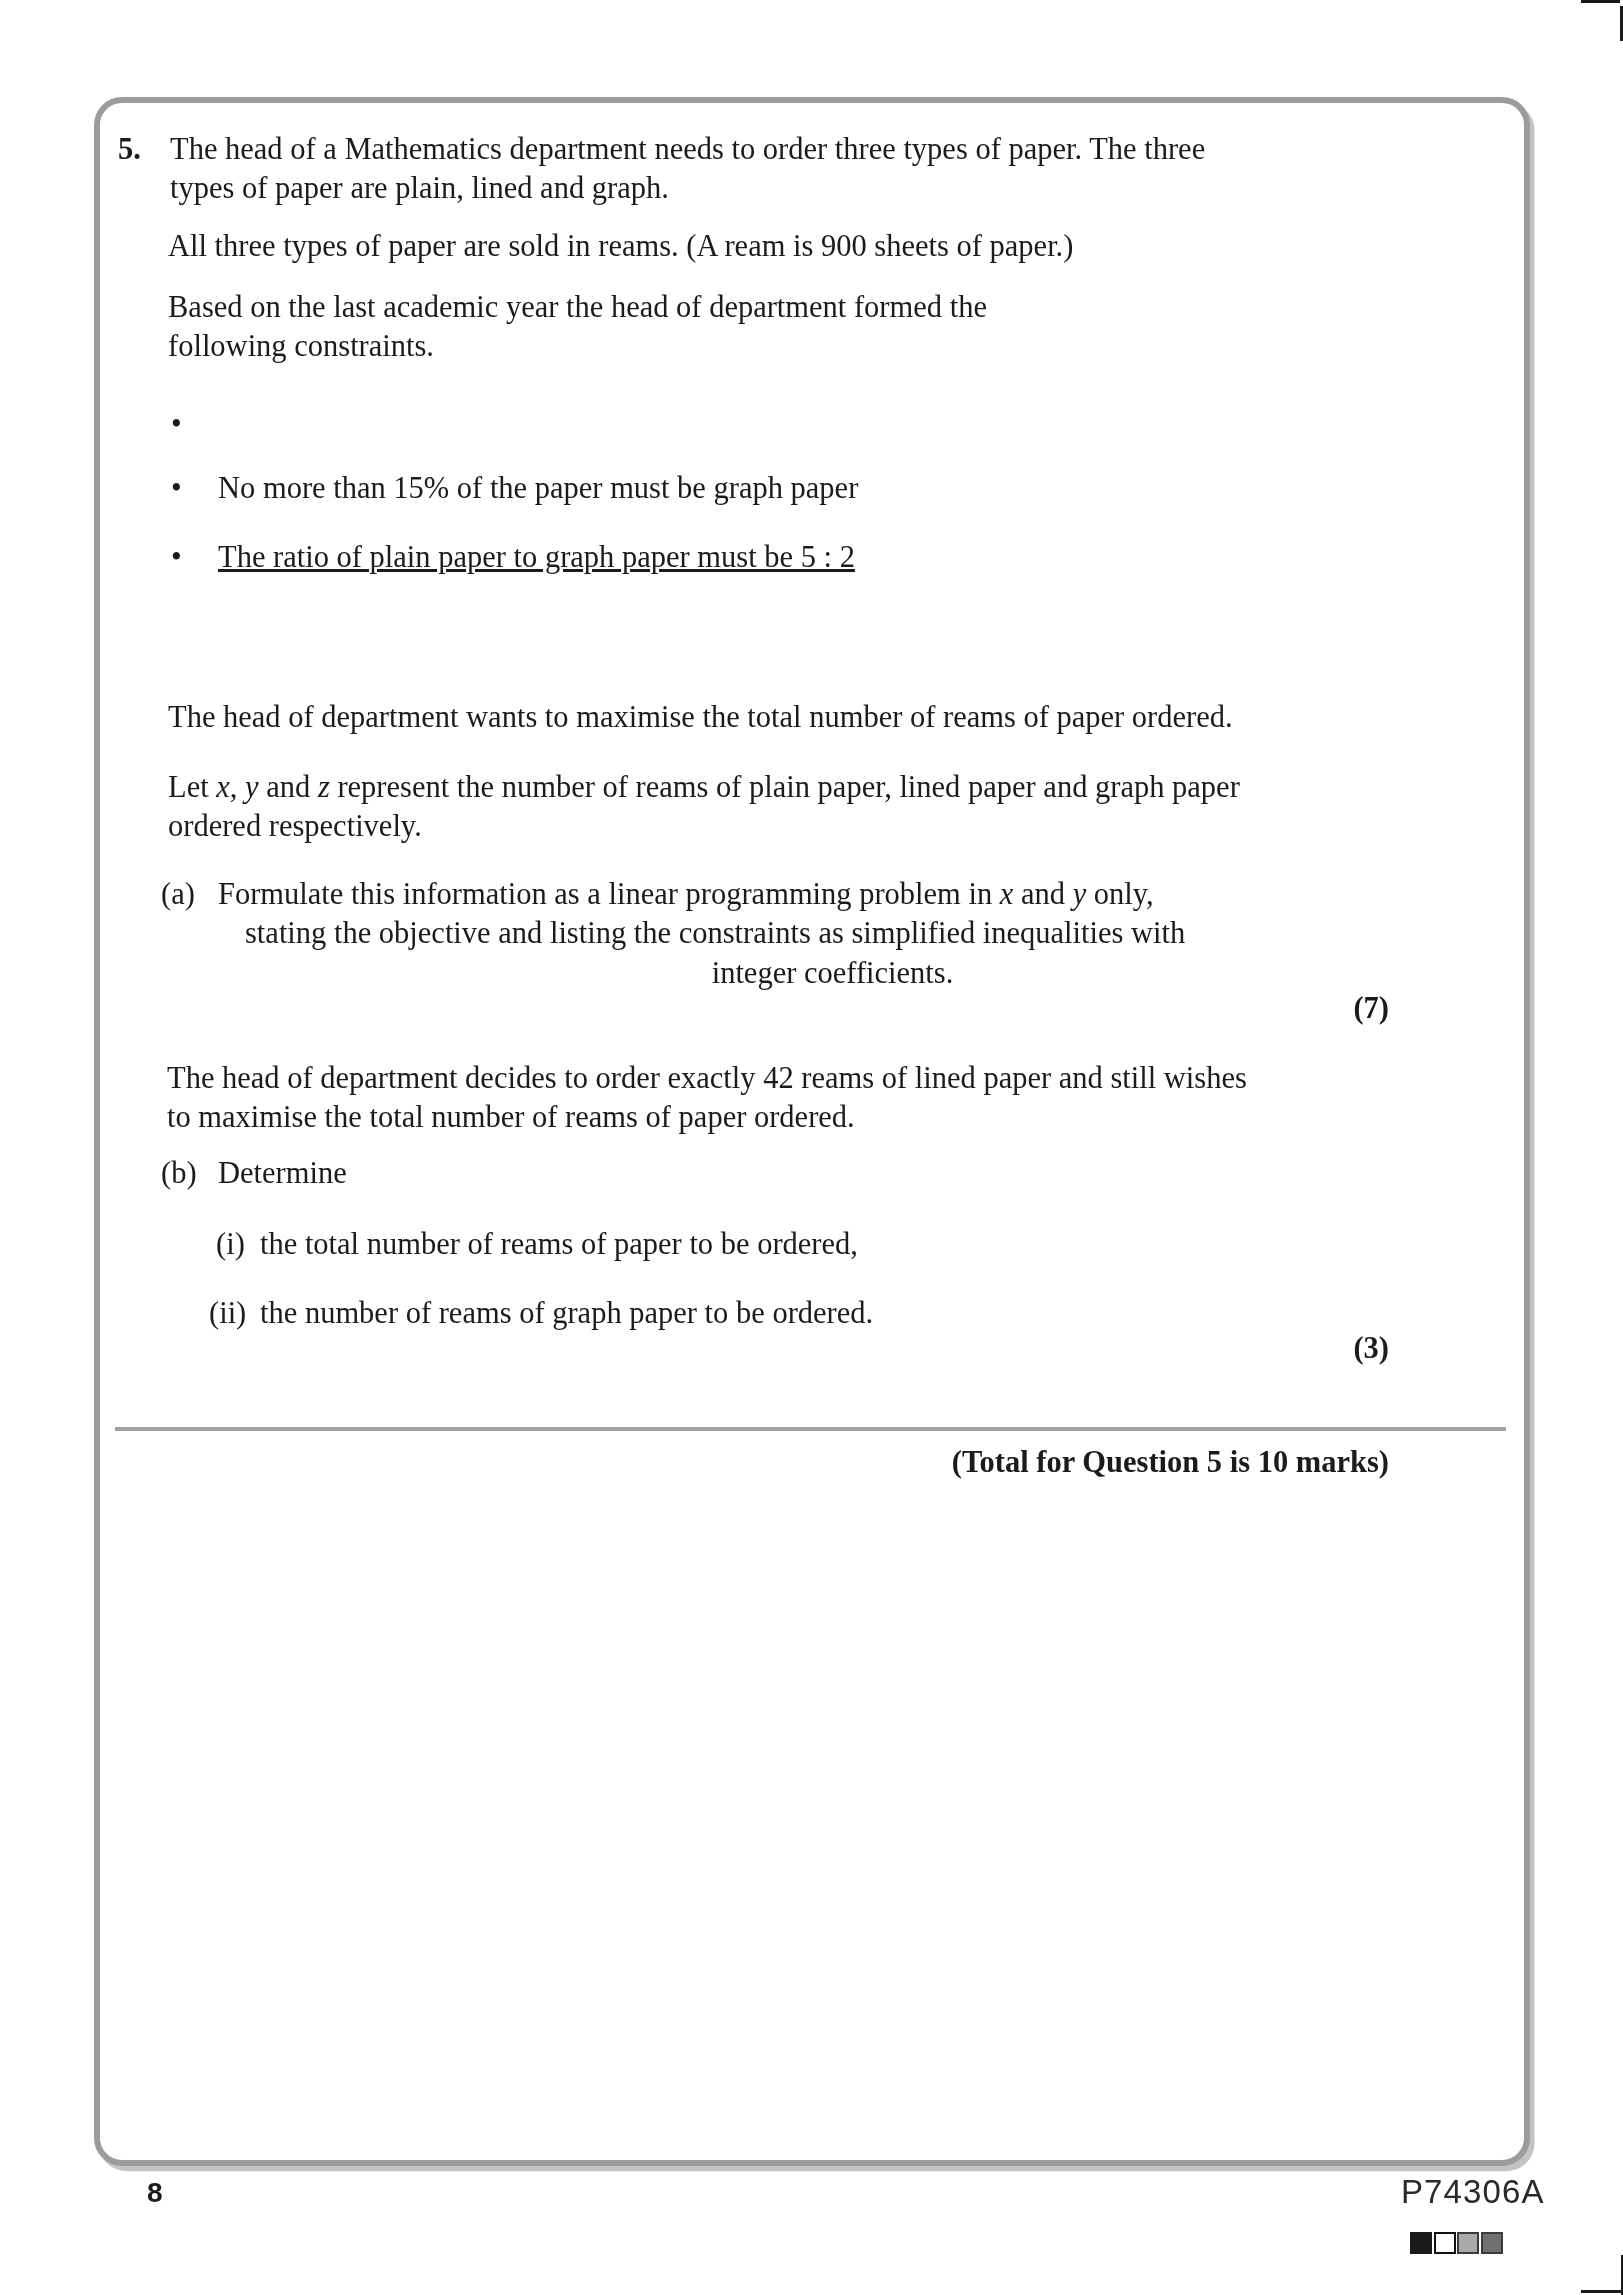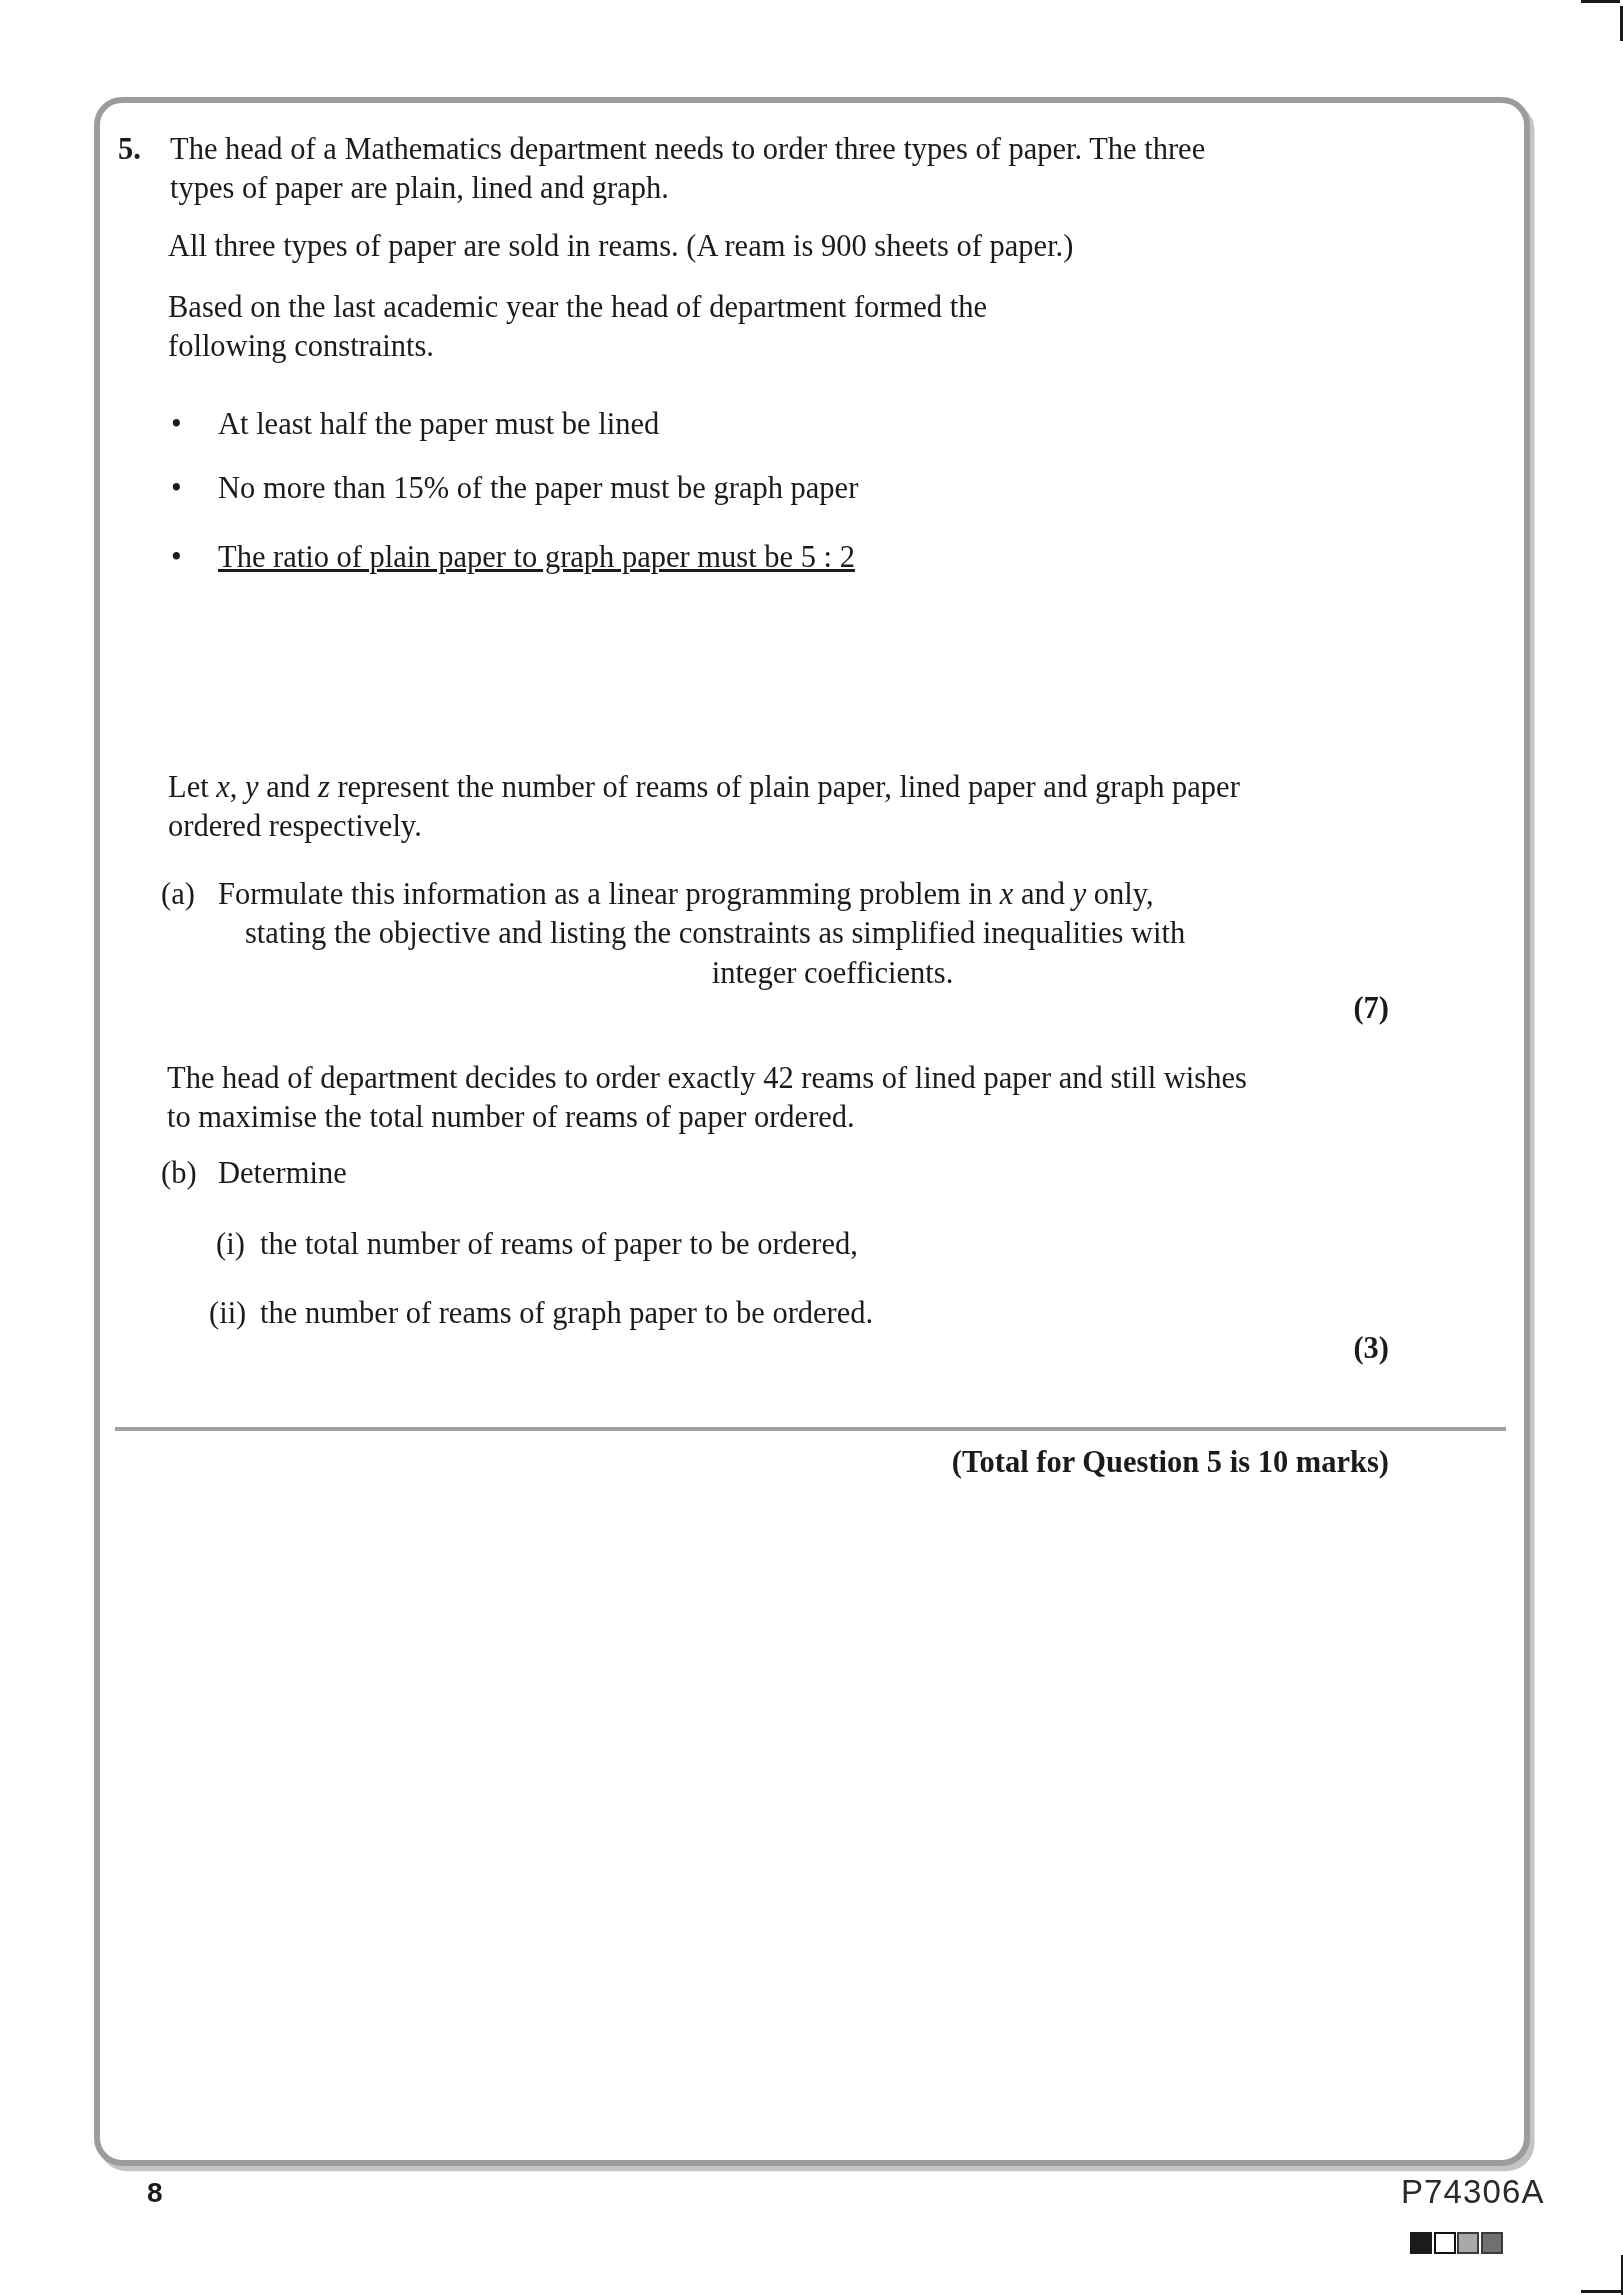--- a/index.html
+++ b/index.html
@@ -57,29 +57,29 @@
 
   <div class="abs serif" style="left:170px;top:130px;width:1279px;">The head of a Mathematics department needs to order three types of paper. The three
 types of paper are plain, lined and graph.</div>
 
   <div class="abs serif" style="left:168px;top:227px;width:1279px;">All three types of paper are sold in reams. (A ream is 900 sheets of paper.)</div>
 
   <div class="abs serif" style="left:168px;top:288px;width:1279px;">Based on the last academic year the head of department formed the
 following constraints.</div>
 
   <div class="abs serif" style="left:171px;top:405px;">•</div>
-  <div class="abs serif" style="left:218px;top:405px;width:1205px;">At least half the paper must be lined</div>
 
   <div class="abs serif" style="left:171px;top:469px;">•</div>
   <div class="abs serif" style="left:218px;top:469px;width:1205px;">No more than 15% of the paper must be graph paper</div>
 
   <div class="abs serif" style="left:171px;top:538px;">•</div>
   <div class="abs serif" style="left:218px;top:538px;width:1205px;text-decoration:underline;">The ratio of plain paper to graph paper must be 5 : 2</div>
 
 
+  <div class="abs serif" style="left:168px;top:698px;width:1279px;">The head of department wants to maximise the total number of reams of paper ordered.</div>
 
   <div class="abs serif" style="left:168px;top:768px;width:1279px;"><span>Let </span><i>x</i><span>, </span><i>y</i><span> and </span><i>z</i><span> represent the number of reams of plain paper, lined paper and graph paper
 ordered respectively.</span></div>
 
   <div class="abs serif" style="left:161px;top:875px;">(a)</div>
   <div class="abs serif" style="left:218px;top:875px;width:1205px;"><span>Formulate this information as a linear programming problem in </span><i>x</i><span> and </span><i>y</i><span> only,</span></div>
   <div class="abs serif" style="left:245px;top:914px;width:1175px;">stating the objective and listing the constraints as simplified inequalities with</div>
   <div class="abs serif" style="left:245px;top:954px;width:1175px;text-align:center;">integer coefficients.</div>
 
   <div class="abs marks" style="top:989px;">(7)</div>

